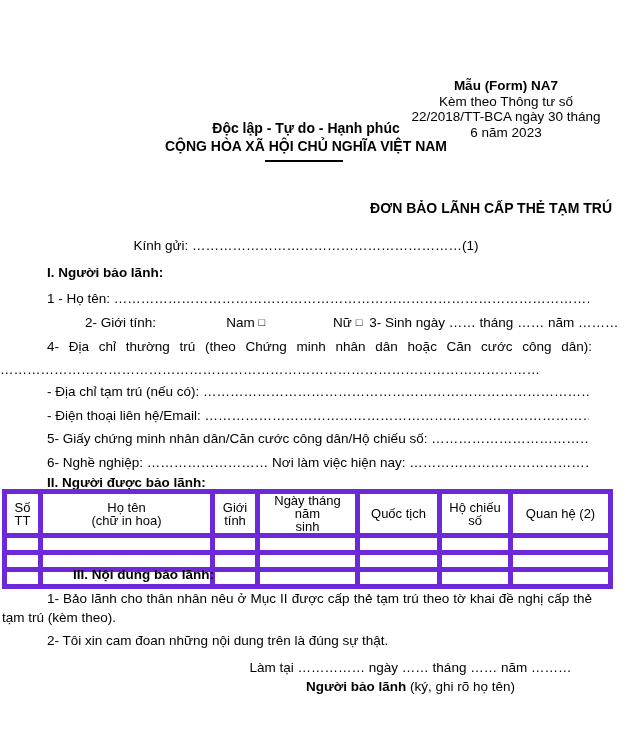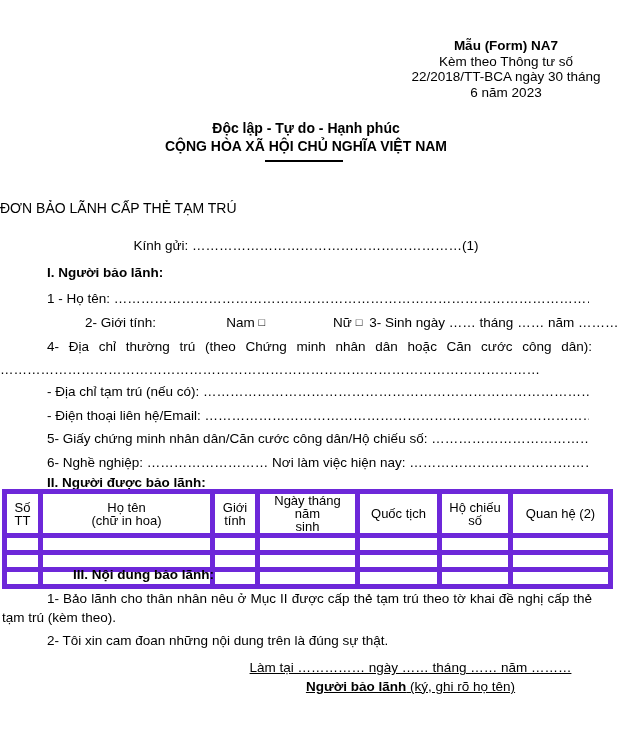--- a/index.html
+++ b/index.html
@@ -2,28 +2,28 @@
 <html><head>
 <meta charset="utf-8">
 <style>
   html,body { margin:0; padding:0; background:#ffffff; }
   .page {
     position:relative; width:633px; height:752px; background:#ffffff;
     font-family:"Liberation Sans", sans-serif; color:#000; font-size:13.5px;
     overflow:hidden;
   }
   .abs { position:absolute; }
-  .b { font-weight:bold; }
+  .b { font-weight:bold;margin-top:40px; }
   .nowrap { white-space:nowrap; overflow:hidden; }
   .just { text-align:justify; text-align-last:justify; }
 
   .form-ref { left:400px; top:38px; width:212px; text-align:center; line-height:15.5px; }
   .nat-header { left:0; top:119px; width:612px; text-align:center; font-size:14px; line-height:18px; font-weight:bold; }
   .motto-underline { left:265px; top:160px; width:78px; height:0; border-top:2px solid #000; }
-  .form-title { left:0; top:200px; width:612px; text-align:left; font-size:14px; font-weight:normal; }
+  .form-title { left:0; top:200px; width:612px; text-align:right; font-size:14px; font-weight:bold; }
   .addressee { left:0; top:238px; width:612px; text-align:center; }
 
   .s1-heading { left:47px; top:265px; font-weight:bold; }
   .full-name  { left:47px; top:291px; width:542px; }
   .gender-line{ left:47px; top:315px; width:560px;margin-left:38px; }
   .gsp1 { display:inline-block; width:70px; }
   .gsp2 { display:inline-block; width:68px; }
   .gsp3 { display:inline-block; width:7px; }
   .chk { font-size:11px; vertical-align:1px; }
   .perm-addr  { left:2px; top:339px; width:590px; text-indent:45px; }
@@ -38,21 +38,21 @@
   table.tbl { border-collapse:collapse; table-layout:fixed; width:606px; font-size:13px; }
   .tbl th, .tbl td { border:5px solid #6d28d9; padding:0; }
   .tbl th { font-weight:normal; text-align:center; vertical-align:middle; white-space:pre-line; line-height:13px; height:28px; }
   .tbl td { height:12px; }
 
   .s3-heading { left:47px; top:567px; font-weight:bold;padding-left:26px; }
   .c1l1 { left:2px; top:591px; width:590px; text-indent:45px; }
   .c1l2 { left:2px; top:610px; }
   .c2   { left:47px; top:633px; }
 
-  .sig-block { left:248px; top:659px; width:325px; text-align:center; line-height:18.5px;text-decoration:underline; }
+  .sig-block { left:248px; top:659px; width:325px; text-align:center; line-height:18.5px; }
 </style>
 </head>
 <body>
 
 <div class="page">
 
   <div class="abs form-ref">
     <div class="b">Mẫu (Form) NA7</div>
     <div>Kèm theo Thông tư số</div>
     <div>22/2018/TT-BCA ngày 30 tháng</div>

